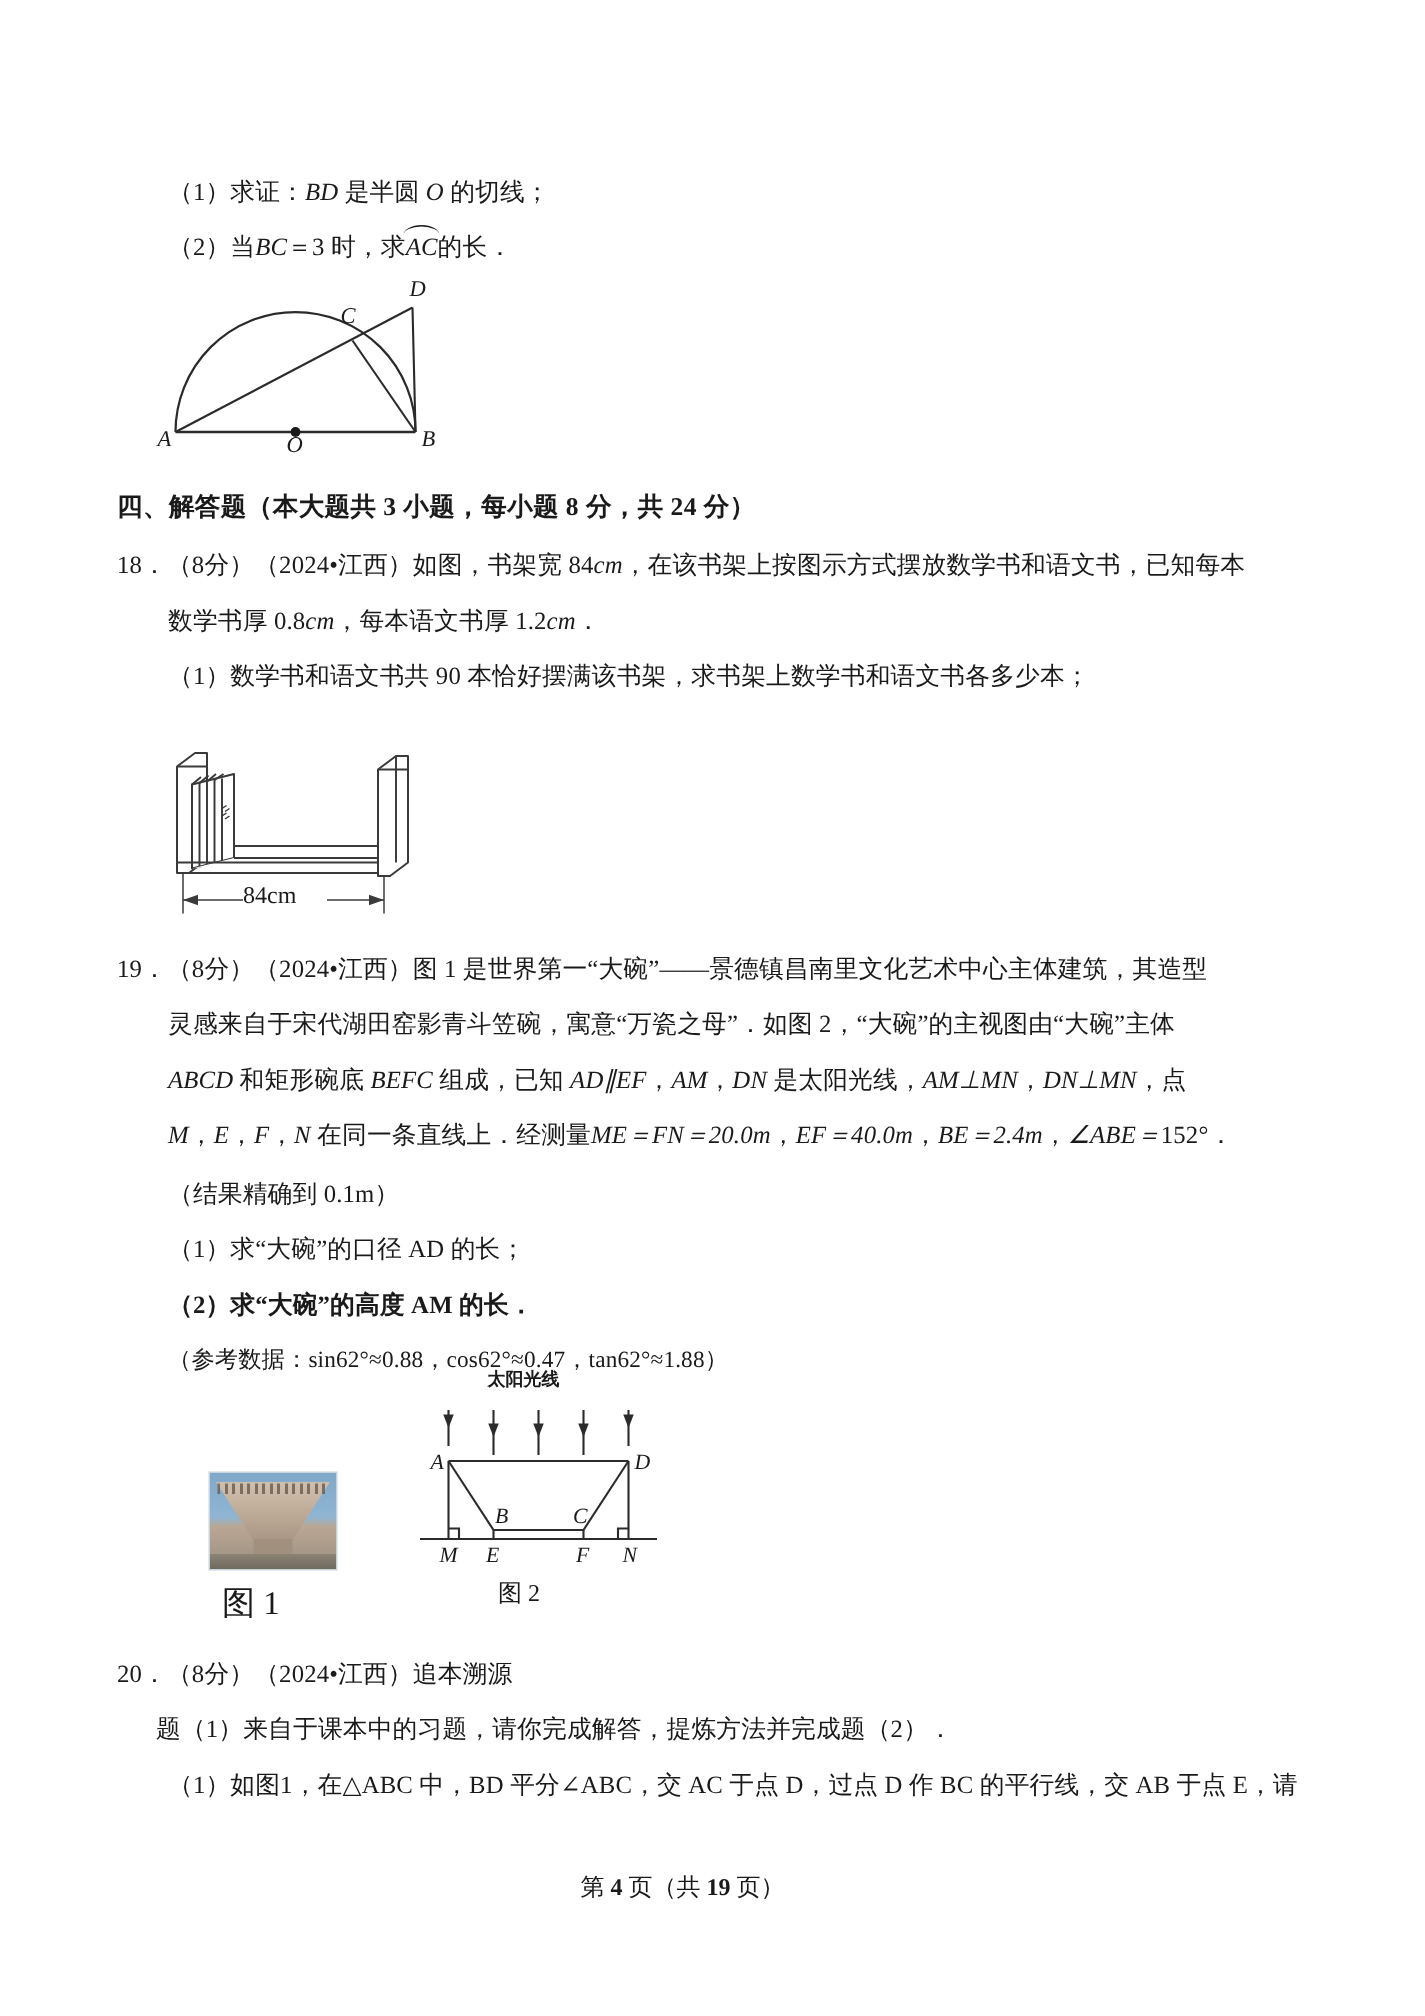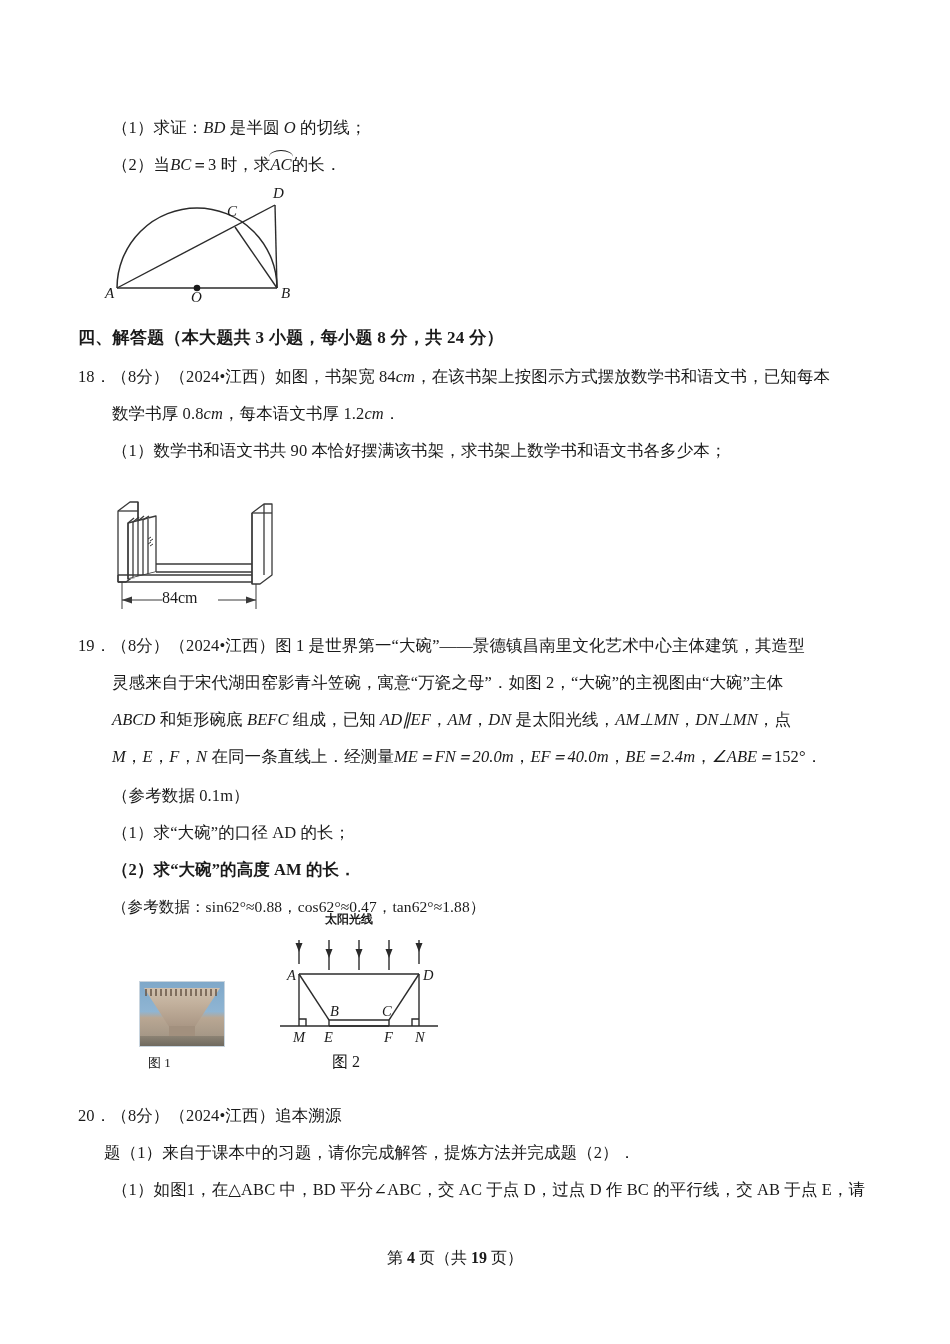--- a/index.html
+++ b/index.html
@@ -102,21 +102,21 @@
   .photo .ground {
     position: absolute;
     left: 0; bottom: 0;
     width: 100%;
     height: 10px;
     background: linear-gradient(to bottom,#8c8374,#6f6a5f);
   }
 
   .cap-label {
     position: absolute;
-    font-size: 13px;
+    font-size: 22px;
     white-space: nowrap;
   }
 
   
   .footer {
     position: absolute;
     left: 0;
     top: 1248px;
     width: 910px;
     text-align: center;
@@ -226,21 +226,21 @@
   <div class="line" style="left:78px; top:636px;">
     <span class="num">19．</span><span>（8分）</span><span>（2024•江西）</span><span>图 1 是世界第一“大碗”——景德镇昌南里文化艺术中心主体建筑，其造型</span>
   </div>
   <div class="line" style="left:112px; top:673px;">灵感来自于宋代湖田窑影青斗笠碗，寓意“万瓷之母”．如图 2，“大碗”的主视图由“大碗”主体</div>
   <div class="line" style="left:112px; top:710px;">
     <span class="it">ABCD</span>&nbsp;<span>和矩形碗底</span>&nbsp;<span class="it">BEFC</span>&nbsp;<span>组成，已知</span>&nbsp;<span class="it">AD∥EF</span><span>，</span><span class="it">AM</span><span>，</span><span class="it">DN</span>&nbsp;<span>是太阳光线，</span><span class="it">AM⊥MN</span><span>，</span><span class="it">DN⊥MN</span><span>，点</span>
   </div>
   <div class="line" style="left:112px; top:747px;">
     <span class="it">M</span><span>，</span><span class="it">E</span><span>，</span><span class="it">F</span><span>，</span><span class="it">N</span>&nbsp;<span>在同一条直线上．经测量</span><span class="it">ME＝FN＝</span><span class="it">20.0m</span><span>，</span><span class="it">EF＝</span><span class="it">40.0m</span><span>，</span><span class="it">BE＝</span><span class="it">2.4m</span><span>，</span><span class="it">∠ABE＝</span><span>152°</span><span>．</span>
   </div>
-  <div class="line" style="left:112px; top:786px;">（参考数据 0.1m）</div>
+  <div class="line" style="left:112px; top:786px;">（结果精确到 0.1m）</div>
   <div class="line" style="left:112px; top:823px;">（1）求“大碗”的口径 AD 的长；</div>
   <div class="line" style="left:112px; top:860px;font-weight:bold;">（2）求“大碗”的高度 AM 的长．</div>
   <div class="line sm" style="left:112px; top:897px;">（参考数据：sin62°≈0.88，cos62°≈0.47，tan62°≈1.88）</div>
 
   <div class="photo">
     <div class="bowl"></div>
     <div class="rim"></div>
     <div class="stem"></div>
     <div class="ground"></div>
   </div>

